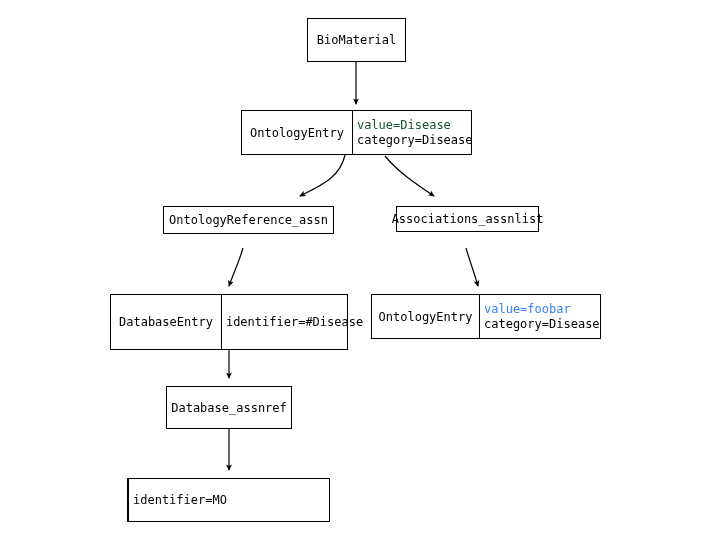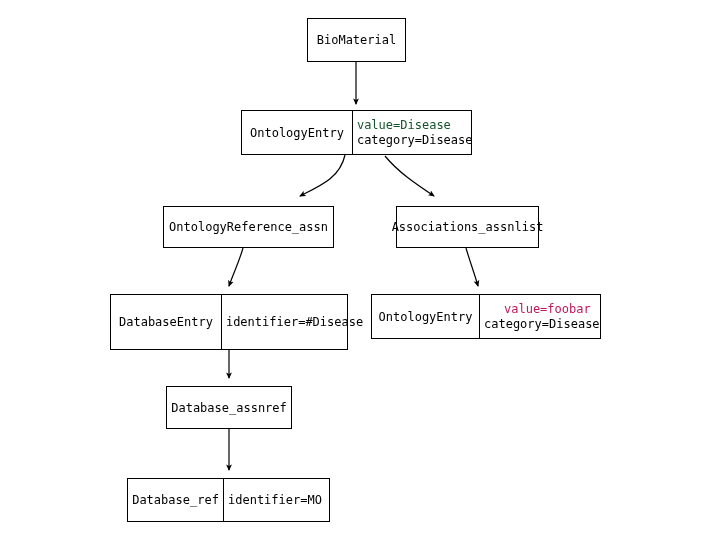--- a/index.html
+++ b/index.html
@@ -99,54 +99,51 @@
       </div>
       <div class="node" style="left: 241px; top: 110px; width: 231px; height: 45px; border-color: rgb(0, 0, 0);">
         <div class="node-name-cell" style="width: 111px;">
           <span class="node-name-text" style="color: rgb(0, 0, 0);">OntologyEntry</span>
         </div>
         <div class="node-attr-cell" style="border-left-color: rgb(0, 0, 0);">
           <div class="attr-line" style="color: #14532d;">value=Disease</div>
           <div class="attr-line" style="color: rgb(0, 0, 0);">category=Disease</div>
         </div>
       </div>
-      <div class="node single" style="left: 163px; top: 206px; width: 171px; height: 42px; border-color: rgb(0, 0, 0);">
+      <div class="node single" style="left: 163px; top: 206px; width: 171px; height: 28px; border-color: rgb(0, 0, 0);">
         <div class="node-name-cell">
           <span class="node-name-text" style="color: rgb(0, 0, 0);">OntologyReference_assn</span>
         </div>
       </div>
-      <div class="node single" style="left: 396px; top: 206px; width: 143px; height: 42px; border-color: rgb(0, 0, 0);">
+      <div class="node single" style="left: 396px; top: 206px; width: 143px; height: 26px; border-color: rgb(0, 0, 0);">
         <div class="node-name-cell">
           <span class="node-name-text" style="color: rgb(0, 0, 0);">Associations_assnlist</span>
         </div>
       </div>
       <div class="node" style="left: 110px; top: 294px; width: 238px; height: 56px; border-color: rgb(0, 0, 0);">
         <div class="node-name-cell" style="width: 110px;">
           <span class="node-name-text" style="color: rgb(0, 0, 0);">DatabaseEntry</span>
         </div>
         <div class="node-attr-cell" style="border-left-color: rgb(0, 0, 0);">
           <div class="attr-line" style="color: rgb(0, 0, 0);">identifier=#Disease</div>
         </div>
       </div>
       <div class="node" style="left: 371px; top: 294px; width: 230px; height: 45px; border-color: rgb(0, 0, 0);">
         <div class="node-name-cell" style="width: 107px;">
           <span class="node-name-text" style="color: rgb(0, 0, 0);">OntologyEntry</span>
         </div>
         <div class="node-attr-cell" style="border-left-color: rgb(0, 0, 0);">
-          <div class="attr-line" style="color: #be185d; margin-left: 20px;">value=foobar</div>
+          <div class="attr-line" style="color: #3b82f6;">value=foobar</div>
           <div class="attr-line" style="color: rgb(0, 0, 0);">category=Disease</div>
         </div>
       </div>
       <div class="node single" style="left: 166px; top: 386px; width: 126px; height: 43px; border-color: rgb(0, 0, 0);">
         <div class="node-name-cell">
           <span class="node-name-text" style="color: rgb(0, 0, 0);">Database_assnref</span>
         </div>
       </div>
       <div class="node" style="left: 127px; top: 478px; width: 203px; height: 44px; border-color: rgb(0, 0, 0);">
-        <div class="node-name-cell" style="width: 95px;">
-          <span class="node-name-text" style="color: rgb(0, 0, 0);">Database_ref</span>
-        </div>
         <div class="node-attr-cell" style="border-left-color: rgb(0, 0, 0);">
           <div class="attr-line" style="color: rgb(0, 0, 0);">identifier=MO</div>
         </div>
       </div>
     </div>
 </div>
 
 </body></html>

